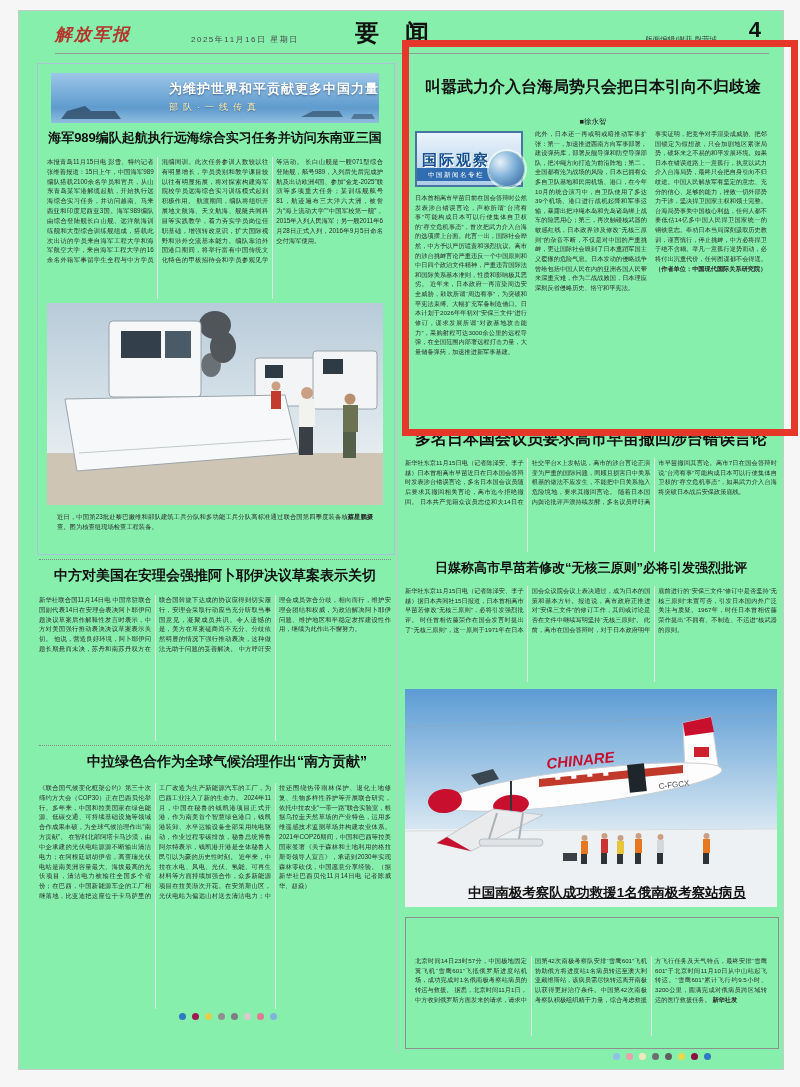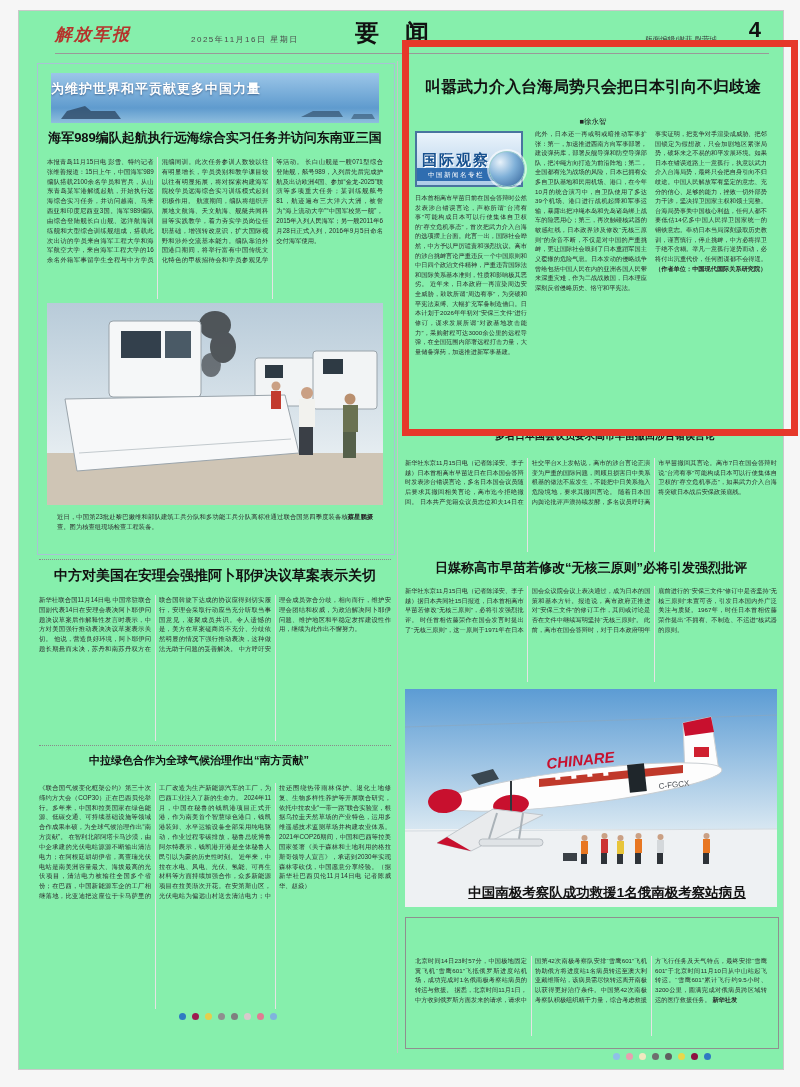--- a/index.html
+++ b/index.html
@@ -14,47 +14,47 @@
   .page-num{right:22px;top:6px;font-size:22px;font-weight:bold;color:#111;}
   .header-rule{left:36px;right:14px;top:42px;border-top:1px solid #999;height:0;}
   
   .headline{font-weight:bold;text-align:center;color:#111;white-space:nowrap;}
   .bodytxt{font-size:6.3px;line-height:1.56;text-align:justify;color:#2b2b2b;column-count:3;column-gap:8px;column-rule:1px solid #e4e4e4;overflow:hidden;}
   .dotted{border-top:1px dotted #8a8a8a;height:0;}
   .vrule{left:378px;top:50px;width:1px;height:992px;background:#c6c6c6;}
   
   .left-box{left:18px;top:52px;width:356px;height:490px;border:1px solid #a9c2d4;}
   .banner{left:32px;top:62px;width:328px;height:50px;background:linear-gradient(180deg,#9cc6e8 0%,#5f9bce 70%,#8fbede 100%);overflow:hidden;}
-  .banner-title{position:absolute;left:0;right:0;top:7px;text-align:left;color:#fff;font-weight:bold;font-size:13px;text-shadow:0 1px 2px rgba(30,60,100,.6);letter-spacing:1px;}
+  .banner-title{position:absolute;left:0;right:0;top:7px;text-align:right;color:#fff;font-weight:bold;font-size:13px;text-shadow:0 1px 2px rgba(30,60,100,.6);letter-spacing:1px;}
   .banner-sub{position:absolute;left:0;right:0;top:28px;text-align:center;color:#ffeaa8;font-size:9px;letter-spacing:5px;text-shadow:0 1px 1px rgba(30,60,100,.5);}
   .navy-headline{left:22px;top:118px;width:348px;font-size:13px;}
   .navy-body{left:28px;top:146px;width:336px;height:142px;}
   .photo1{left:28px;top:292px;width:336px;height:202px;background:#dfe6ea;}
   .caption{left:38px;top:501px;width:316px;font-size:6.3px;line-height:1.6;text-align:justify;color:#2b2b2b;}
   .caption .credit{font-weight:bold;float:right;}
   .dotted1{left:20px;top:548px;width:352px;}
   .sc-headline{left:20px;top:556px;width:352px;font-size:14px;}
   .sc-body{left:20px;top:584px;width:352px;height:146px;}
   .dotted2{left:20px;top:734px;width:352px;}
-  .cl-headline{left:4px;top:742px;width:352px;font-size:11px;text-align:center;}
+  .cl-headline{left:32px;top:742px;width:352px;font-size:14px;text-align:center;}
   .cl-body{left:20px;top:772px;width:352px;height:226px;}
   
   .red-frame{position:absolute;left:402px;top:40px;width:382px;height:382px;border:7px solid #e6382a;z-index:6;pointer-events:none;background:transparent;}
   .tw-headline{left:398px;top:66px;width:352px;font-size:16px;font-family:Liberation Mono, monospace;}
   .tw-byline{left:398px;top:98px;width:352px;text-align:center;font-size:7.5px;color:#222;margin-top:8px;}
   .tw-content{left:396px;top:118px;width:356px;height:280px;overflow:hidden;}
   .tw-col{float:left;width:112px;height:280px;font-size:6.2px;line-height:1.55;text-align:justify;color:#2b2b2b;margin-right:8px;overflow:hidden;}
   .tw-col:last-child{margin-right:0;}
   .badge{position:relative;width:108px;height:56px;border:2px solid #49749f;background:linear-gradient(180deg,#eaf3fb,#aecde8);margin:2px 0 6px 0;box-sizing:border-box;}
   .badge-title{position:absolute;left:5px;top:7px;font-size:15px;font-weight:bold;color:#16508e;letter-spacing:2px;text-shadow:1px 1px 0 #fff;margin-top:8px;}
   .badge-strip{position:absolute;left:0;right:26px;bottom:4px;height:13px;background:#2f6db0;color:#fff;font-size:6.5px;line-height:13px;text-align:center;letter-spacing:1.5px;}
   .badge-globe{position:absolute;right:-4px;bottom:-2px;width:34px;height:34px;border-radius:50%;background:radial-gradient(circle at 30% 30%,#e8f2fa,#7fb0d8 45%,#2f5f96);border:1px solid #9cc;box-shadow:0 0 0 2px rgba(255,255,255,.6);}
   .attribution{font-weight:bold;}
   
-  .diet-headline{left:400px;top:418px;width:372px;font-size:10px;font-family:Liberation Mono, monospace;}
+  .diet-headline{left:386px;top:418px;width:372px;font-size:16px;font-family:Liberation Mono, monospace;}
   .diet-body{left:386px;top:447px;width:372px;height:94px;font-size:6.2px;}
   .nuc-headline{left:386px;top:548px;width:372px;font-size:13px;}
   .nuc-body{left:386px;top:575px;width:372px;height:96px;font-size:6.2px;}
   .plane-photo{left:386px;top:678px;width:372px;height:218px;background:#dce8f0;}
   .ant-box{left:386px;top:906px;width:372px;height:130px;border:1px solid #8f8f8f;}
   .ant-headline{left:386px;top:873px;width:404px;font-size:13.5px;text-decoration:underline;}
   .ant-body{left:396px;top:945px;width:352px;height:80px;font-size:6.2px;}
   .ant-credit{font-weight:bold;}
   
   .dots{position:absolute;display:flex;gap:6px;}
@@ -77,20 +77,21 @@
   <div class="abs vrule"></div>
 
   <div class="abs left-box"></div>
   <div class="abs banner">
     <svg width="328" height="50" viewBox="0 0 328 50" style="position:absolute;left:0;top:0;">
       <polygon points="10,46 70,46 64,38 40,38 34,33 16,38" fill="#2e4a66" opacity="0.8"></polygon>
       <polygon points="250,44 292,44 288,38 262,38" fill="#33516e" opacity="0.7"></polygon>
       <polygon points="300,46 324,46 321,41 303,41" fill="#33516e" opacity="0.6"></polygon>
     </svg>
     <div class="banner-title">为维护世界和平贡献更多中国力量</div>
+    <div class="banner-sub">部队·一线传真</div>
   </div>
   <div class="abs headline navy-headline">海军989编队起航执行远海综合实习任务并访问东南亚三国</div>
   <div class="abs bodytxt navy-body">本报青岛11月15日电 彭雪、特约记者张维善报道：15日上午，中国海军989编队搭载2100余名学员和官兵，从山东青岛某军港解缆起航，开始执行远海综合实习任务，并访问越南、马来西亚和印度尼西亚3国。海军989编队由综合登陆舰长白山舰、远洋航海训练舰和大型综合训练舰组成，搭载此次出访的学员来自海军工程大学和海军航空大学，来自海军工程大学的16余名外籍军事留学生全程与中方学员混编同训。此次任务参训人数较以往有明显增长，学员类别和教学课目较以往有明显拓展，将对探索构建海军院校学员远海综合实习训练模式起到积极作用。 航渡期间，编队将组织开展地文航海、天文航海、舰艇共同科目等实践教学，着力夯实学员岗位任职基础，增强转改意识，扩大国际视野和涉外交流基本能力。编队靠泊外国港口期间，将举行富有中国传统文化特色的甲板招待会和学员参观见学等活动。 长白山舰是一艘071型综合登陆舰，舷号989，入列后先后完成护航及出访欧洲4国、参加“金龙-2025”联演等多项重大任务；某训练舰舷号81，航迹遍布三大洋六大洲，被誉为“海上流动大学”“中国军校第一舰”，2015年入列人民海军；另一艘2011年6月28日正式入列，2016年9月5日命名交付海军使用。</div>
 
   <div class="abs photo1">
     <svg width="336" height="202" viewBox="0 0 336 202">
       <defs>
         <linearGradient id="sky1" x1="0" y1="0" x2="0" y2="1">
           <stop offset="0" stop-color="#b8cbd9"></stop>
             <stop offset="1" stop-color="#e6edf1"></stop>

